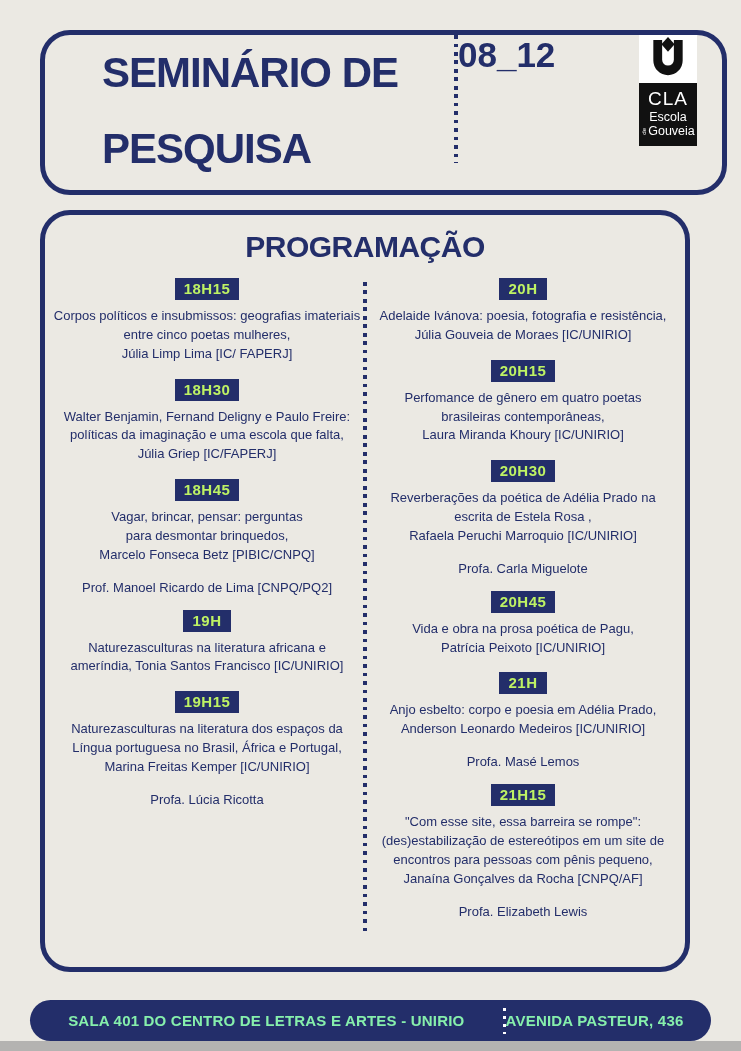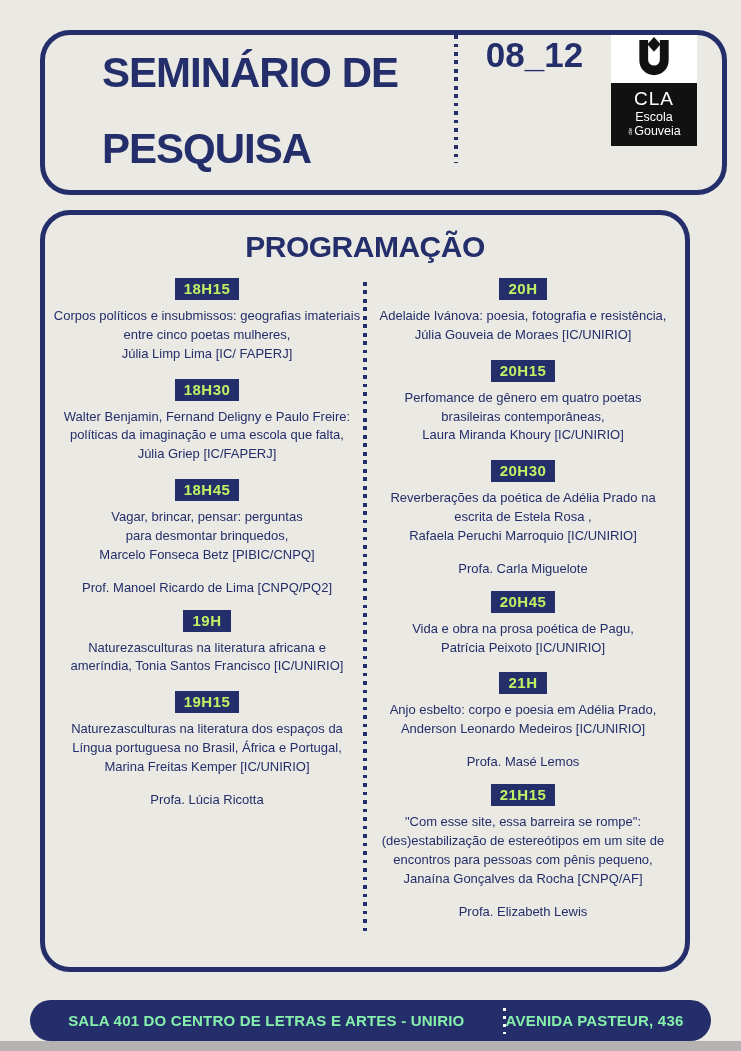--- a/index.html
+++ b/index.html
@@ -25,23 +25,23 @@
     display:flex;align-items:flex-start;padding-left:27px;
   }
   .title-block{
     width:352px;padding-left:30px;
     font-weight:bold;font-size:42px;line-height:1.82;
     letter-spacing:-1px;white-space:nowrap;
   }
   .header-divider{height:128px;}
   .date-block{
     flex:1;text-align:center;font-weight:bold;font-size:35px;
-    display:flex;flex-direction:column;gap:32px;letter-spacing:0;
-  }
-  .logo{width:86px;margin-right:25px;flex:0 0 auto;}
+    display:flex;gap:32px;letter-spacing:0;
+  }
+  .logo{width:58px;margin-right:25px;flex:0 0 auto;}
   .logo-top{background:#ffffff;height:48px;display:flex;align-items:center;justify-content:center;}
   .logo-bottom{
     background:#111111;color:#ffffff;text-align:center;
     padding:5px 0 7px;line-height:1.15;
   }
   .logo-acronym{font-size:19px;letter-spacing:1px;}
   .logo-school1{font-size:12.5px;}
   .logo-school2{font-size:12.5px;display:flex;justify-content:center;align-items:center;}
   .logo-de{font-size:6px;writing-mode:vertical-rl;transform:rotate(180deg);line-height:1;margin-right:1px;}
   

